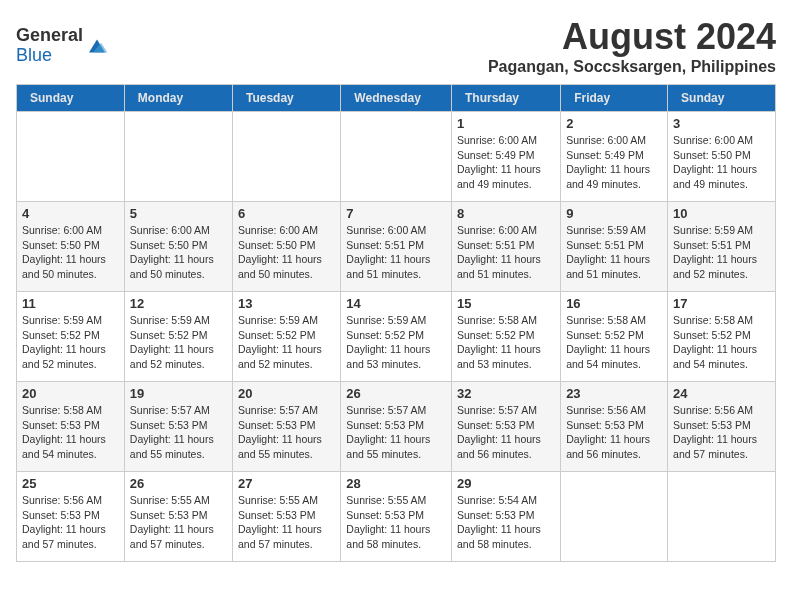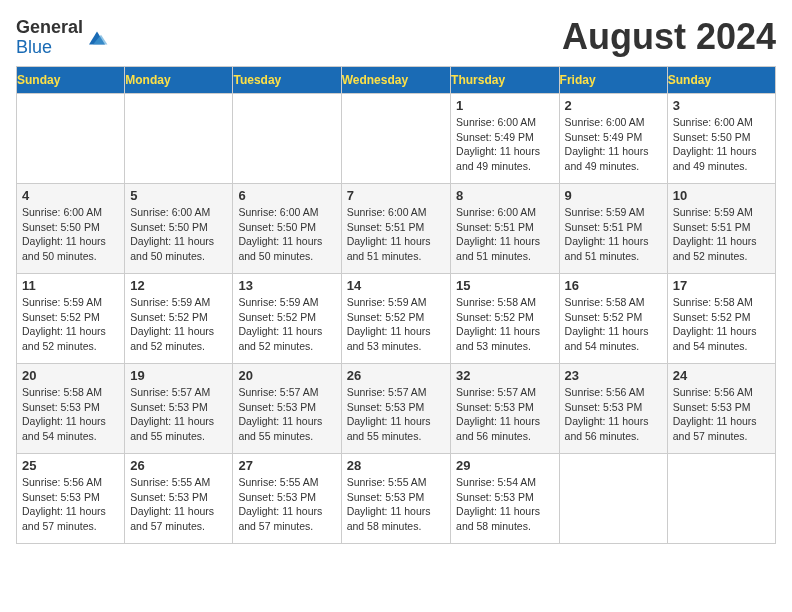--- a/index.html
+++ b/index.html
@@ -6,21 +6,21 @@
     body {
       font-family: Arial, sans-serif;
       background: #fff;
       width: 792px;
       min-height: 612px;
       padding: 16px;
     }
     .header {
       display: flex;
       justify-content: space-between;
-      align-items: flex-end;
+      align-items: center;
       margin-bottom: 8px;
     }
     .logo {
       display: flex;
       align-items: center;
     }
     .logo-text {
       display: flex;
       flex-direction: column;
       line-height: 1.1;
@@ -44,23 +44,23 @@
       font-weight: bold;
       color: #333;
     }
     table {
       width: 100%;
       border-collapse: collapse;
       font-size: 11px;
     }
     thead tr th {
       background: #1a6bb5;
-      color: #fde047;
+      color: #e5e5e5;
       text-align: left;
-      padding: 6px 0;
+      padding: 6px 13px;
       font-size: 12px;
       border: 1px solid #ccc;
     }
     tbody tr td {
       border: 1px solid #ccc;
       vertical-align: top;
       padding: 4px 5px;
       height: 90px;
       width: 113px;
     }
@@ -94,20 +94,21 @@
       <span style="font-size:18px;font-weight:bold;color:#333;">General</span>
       <span style="font-size:18px;font-weight:normal;color:#1a6bb5;">Blue</span>
     </div>
     <svg class="logo-icon" viewBox="0 0 30 24">
       <polygon points="5,20 15,4 25,20" fill="#1a6bb5"></polygon>
       <polygon points="10,20 20,8 28,20" fill="#4a9fd5" opacity="0.6"></polygon>
     </svg>
   </div>
   <div class="title-block">
     <h1>August 2024</h1>
+    <h2>Pagangan, Soccsksargen, Philippines</h2>
   </div>
 </div>
 
 <table>
   <thead>
     <tr>
     <th>Sunday</th>
         <th>Monday</th>
         <th>Tuesday</th>
         <th>Wednesday</th>

